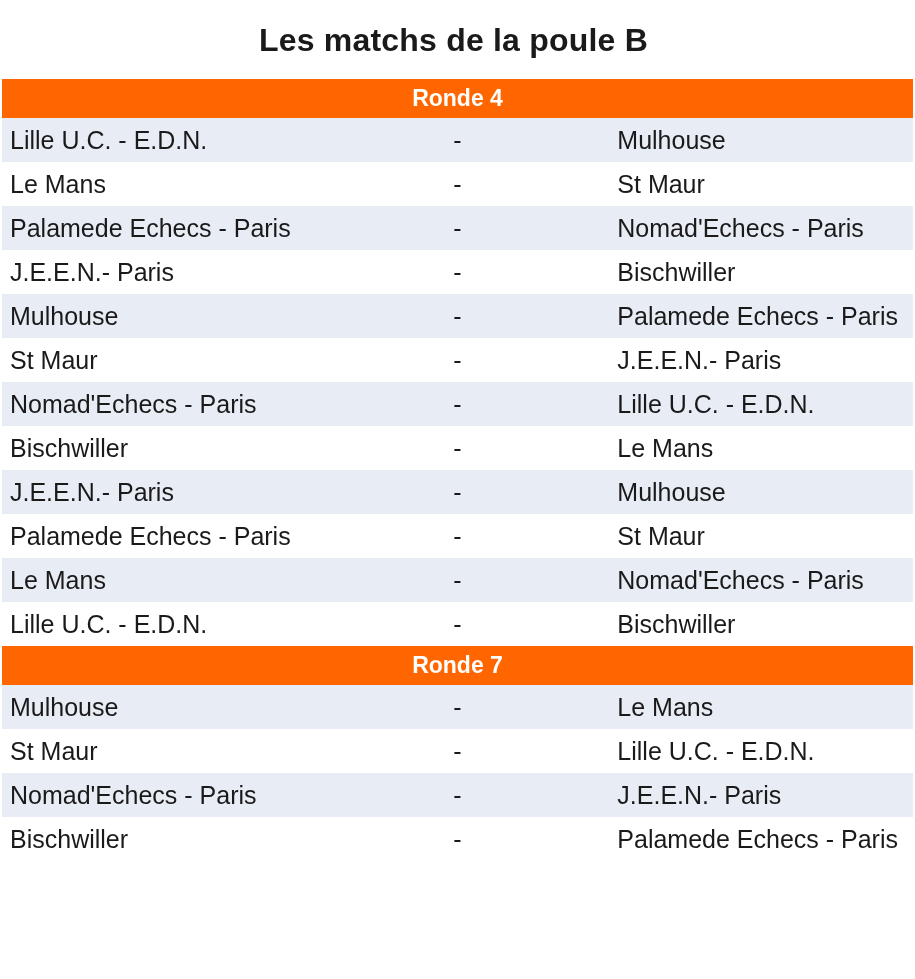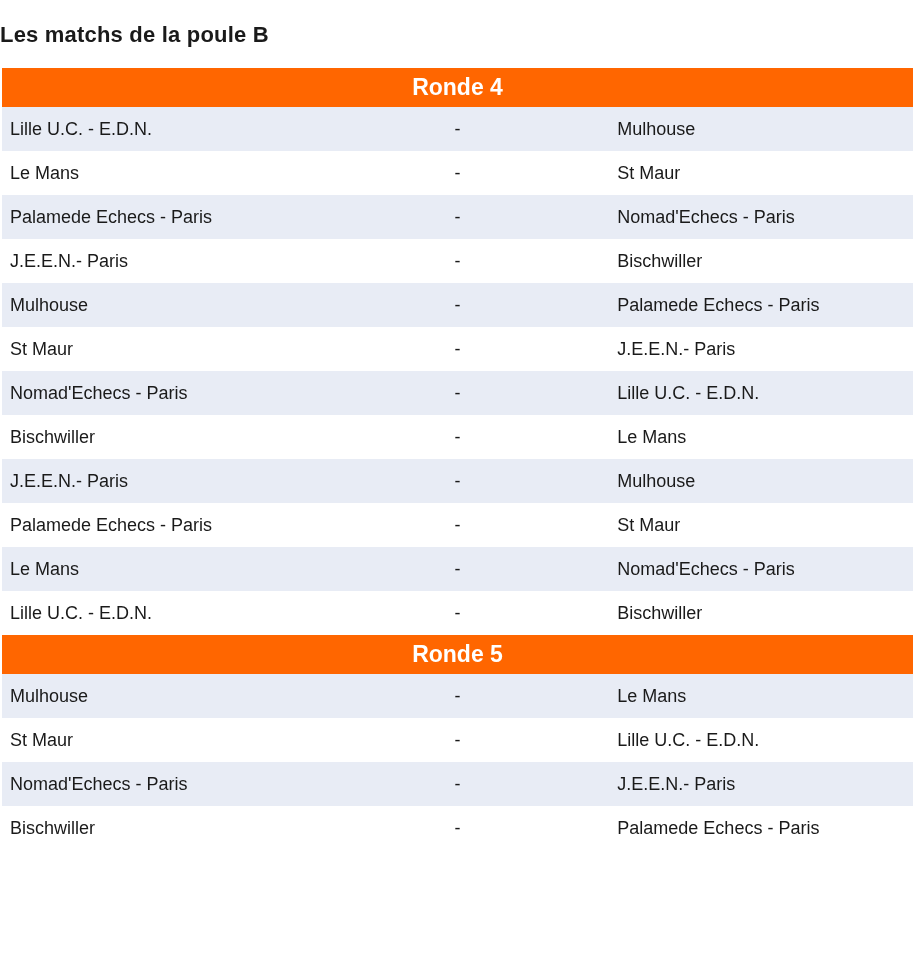--- a/index.html
+++ b/index.html
@@ -14,22 +14,22 @@
     color: #1a1a1a;
     overflow: hidden;
   }
   .page {
     width: 915px;
     height: 979px;
     position: relative;
     box-sizing: border-box;
   }
   .page-title {
-    text-align: left;
-    font-size: 22px;
+    text-align: center;
+    font-size: 32px;
     font-weight: bold;
     color: #1a1a1a;
     padding: 22px 8px 20px 0;
     letter-spacing: 0.2px;
   }
   table.schedule {
     width: 911px;
     margin: 0 2px;
     border-collapse: collapse;
     table-layout: fixed;
@@ -42,21 +42,21 @@
     background: #ff6600;
     color: #ffffff;
     text-align: center;
     font-size: 23px;
     font-weight: bold;
     height: 39px;
     line-height: 39px;
   }
   .match-row td {
     height: 44px;
-    font-size: 18px;
+    font-size: 25px;
     line-height: 44px;
   }
   .match-row.odd td {
     background: #e8ecf5;
   }
   .match-row.even td {
     background: #ffffff;
   }
   .col-home {
     width: 450px;
@@ -147,21 +147,21 @@
         <td class="col-sep">-</td>
         <td class="col-away">Nomad'Echecs - Paris</td>
       </tr>
       <tr class="match-row even">
         <td class="col-home">Lille U.C. - E.D.N.</td>
         <td class="col-sep">-</td>
         <td class="col-away">Bischwiller</td>
       </tr>
 
       <tr class="round-row">
-        <td colspan="3">Ronde 5</td>
+        <td colspan="3">Ronde 7</td>
       </tr>
       <tr class="match-row odd">
         <td class="col-home">Mulhouse</td>
         <td class="col-sep">-</td>
         <td class="col-away">Le Mans</td>
       </tr>
       <tr class="match-row even">
         <td class="col-home">St Maur</td>
         <td class="col-sep">-</td>
         <td class="col-away">Lille U.C. - E.D.N.</td>

